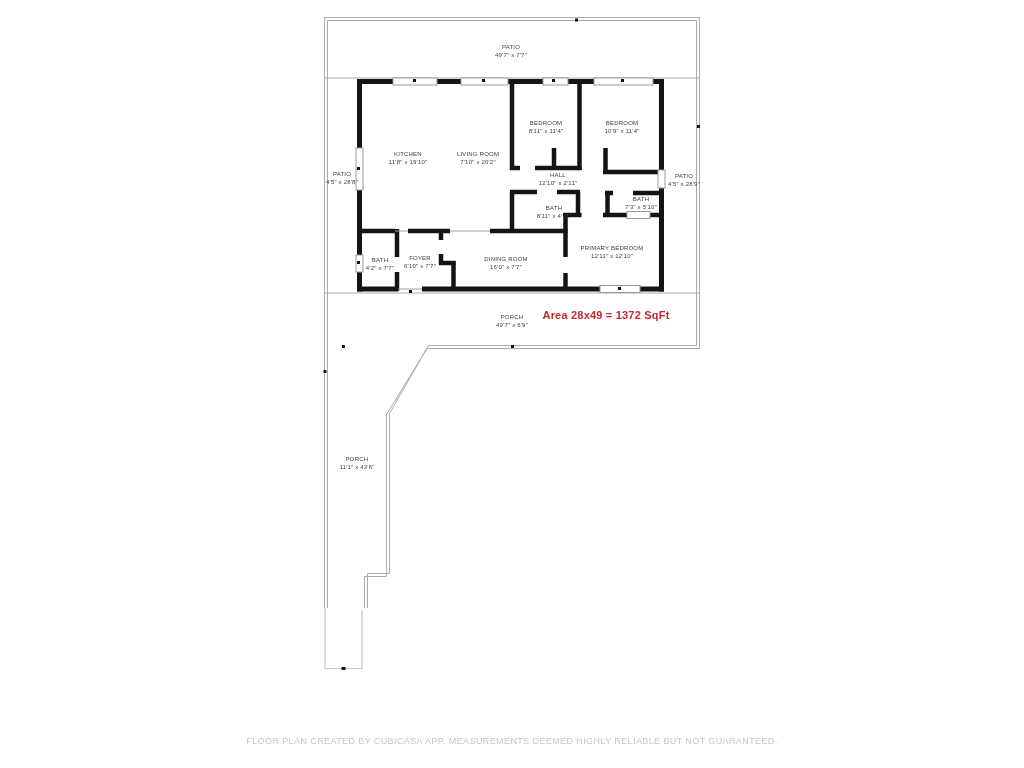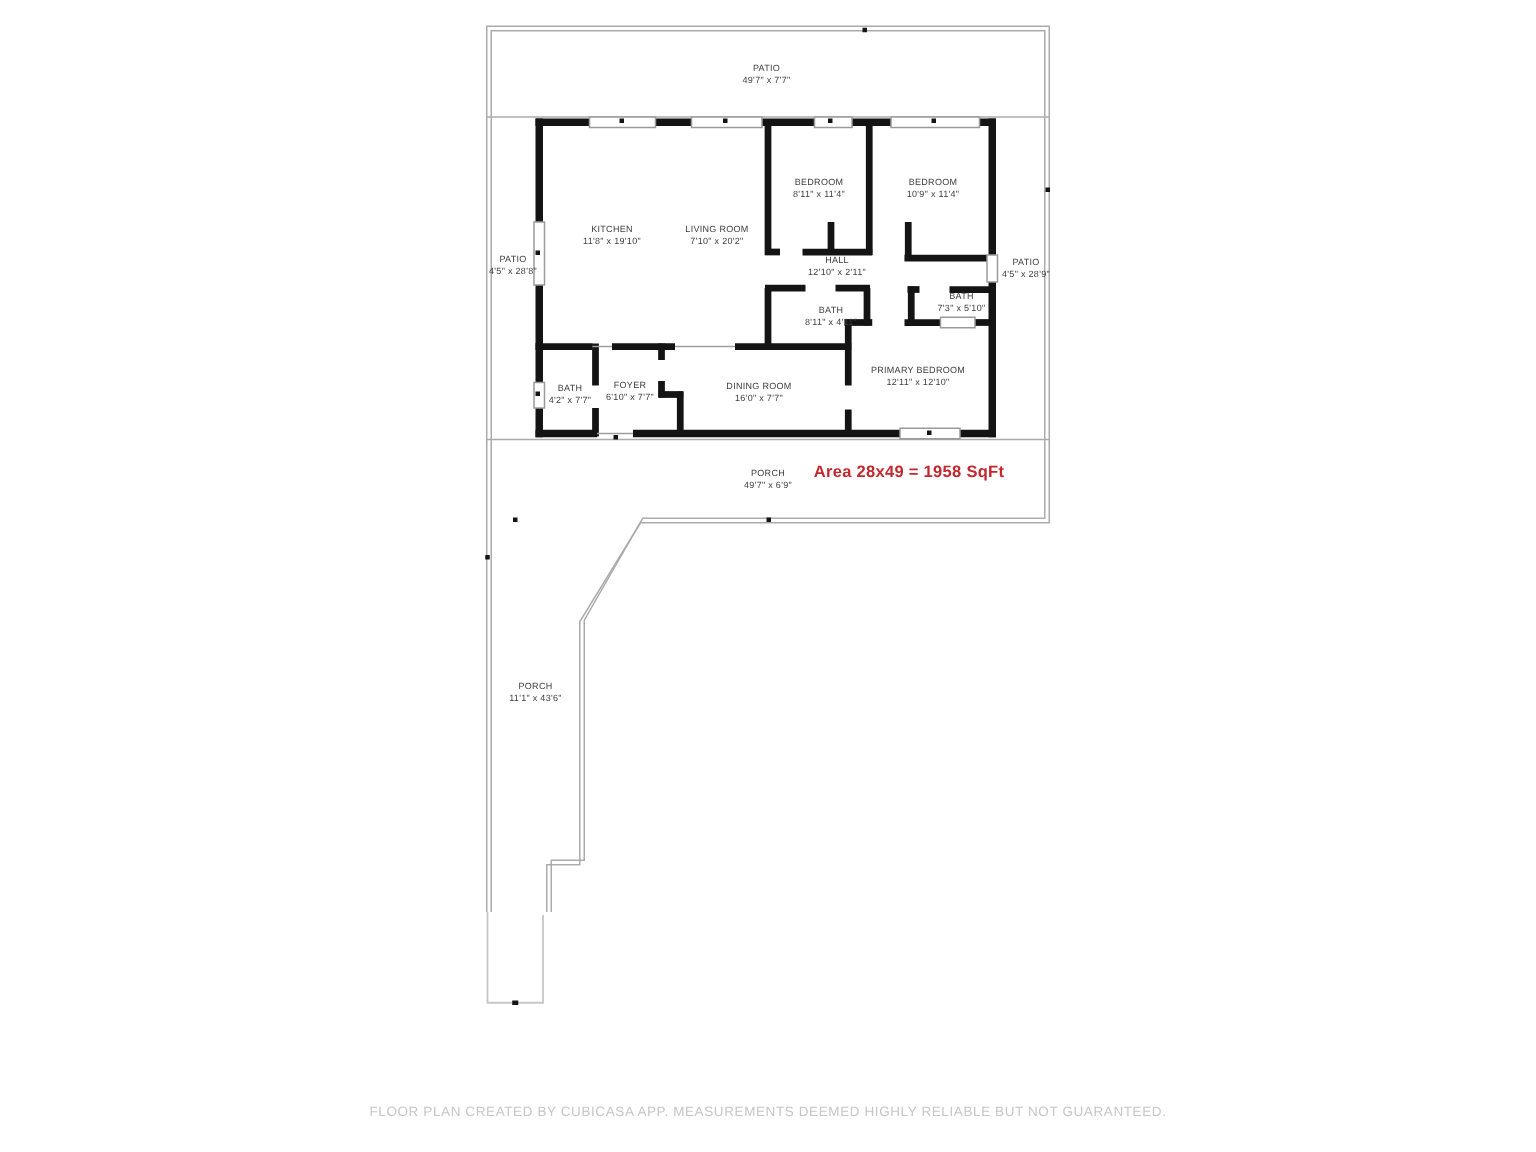--- a/index.html
+++ b/index.html
@@ -173,17 +173,17 @@
   </div>
   <div class="lbl" style="left:512px;top:321px">
     <span class="nm">PORCH</span>
     <span class="dm">49'7" x 6'9"</span>
   </div>
   <div class="lbl" style="left:357px;top:463px">
     <span class="nm">PORCH</span>
     <span class="dm">11'1" x 43'6"</span>
   </div>
 
-  <div class="area-note" style="left:606px;top:315px">Area 28x49 = 1958 SqFt</div>
+  <div class="area-note" style="left:606px;top:315px">Area 28x49 = 1372 SqFt</div>
 
   <div class="footer">FLOOR PLAN CREATED BY CUBICASA APP. MEASUREMENTS DEEMED HIGHLY RELIABLE BUT NOT GUARANTEED.</div>
 
 </div>
 
 </body></html>

